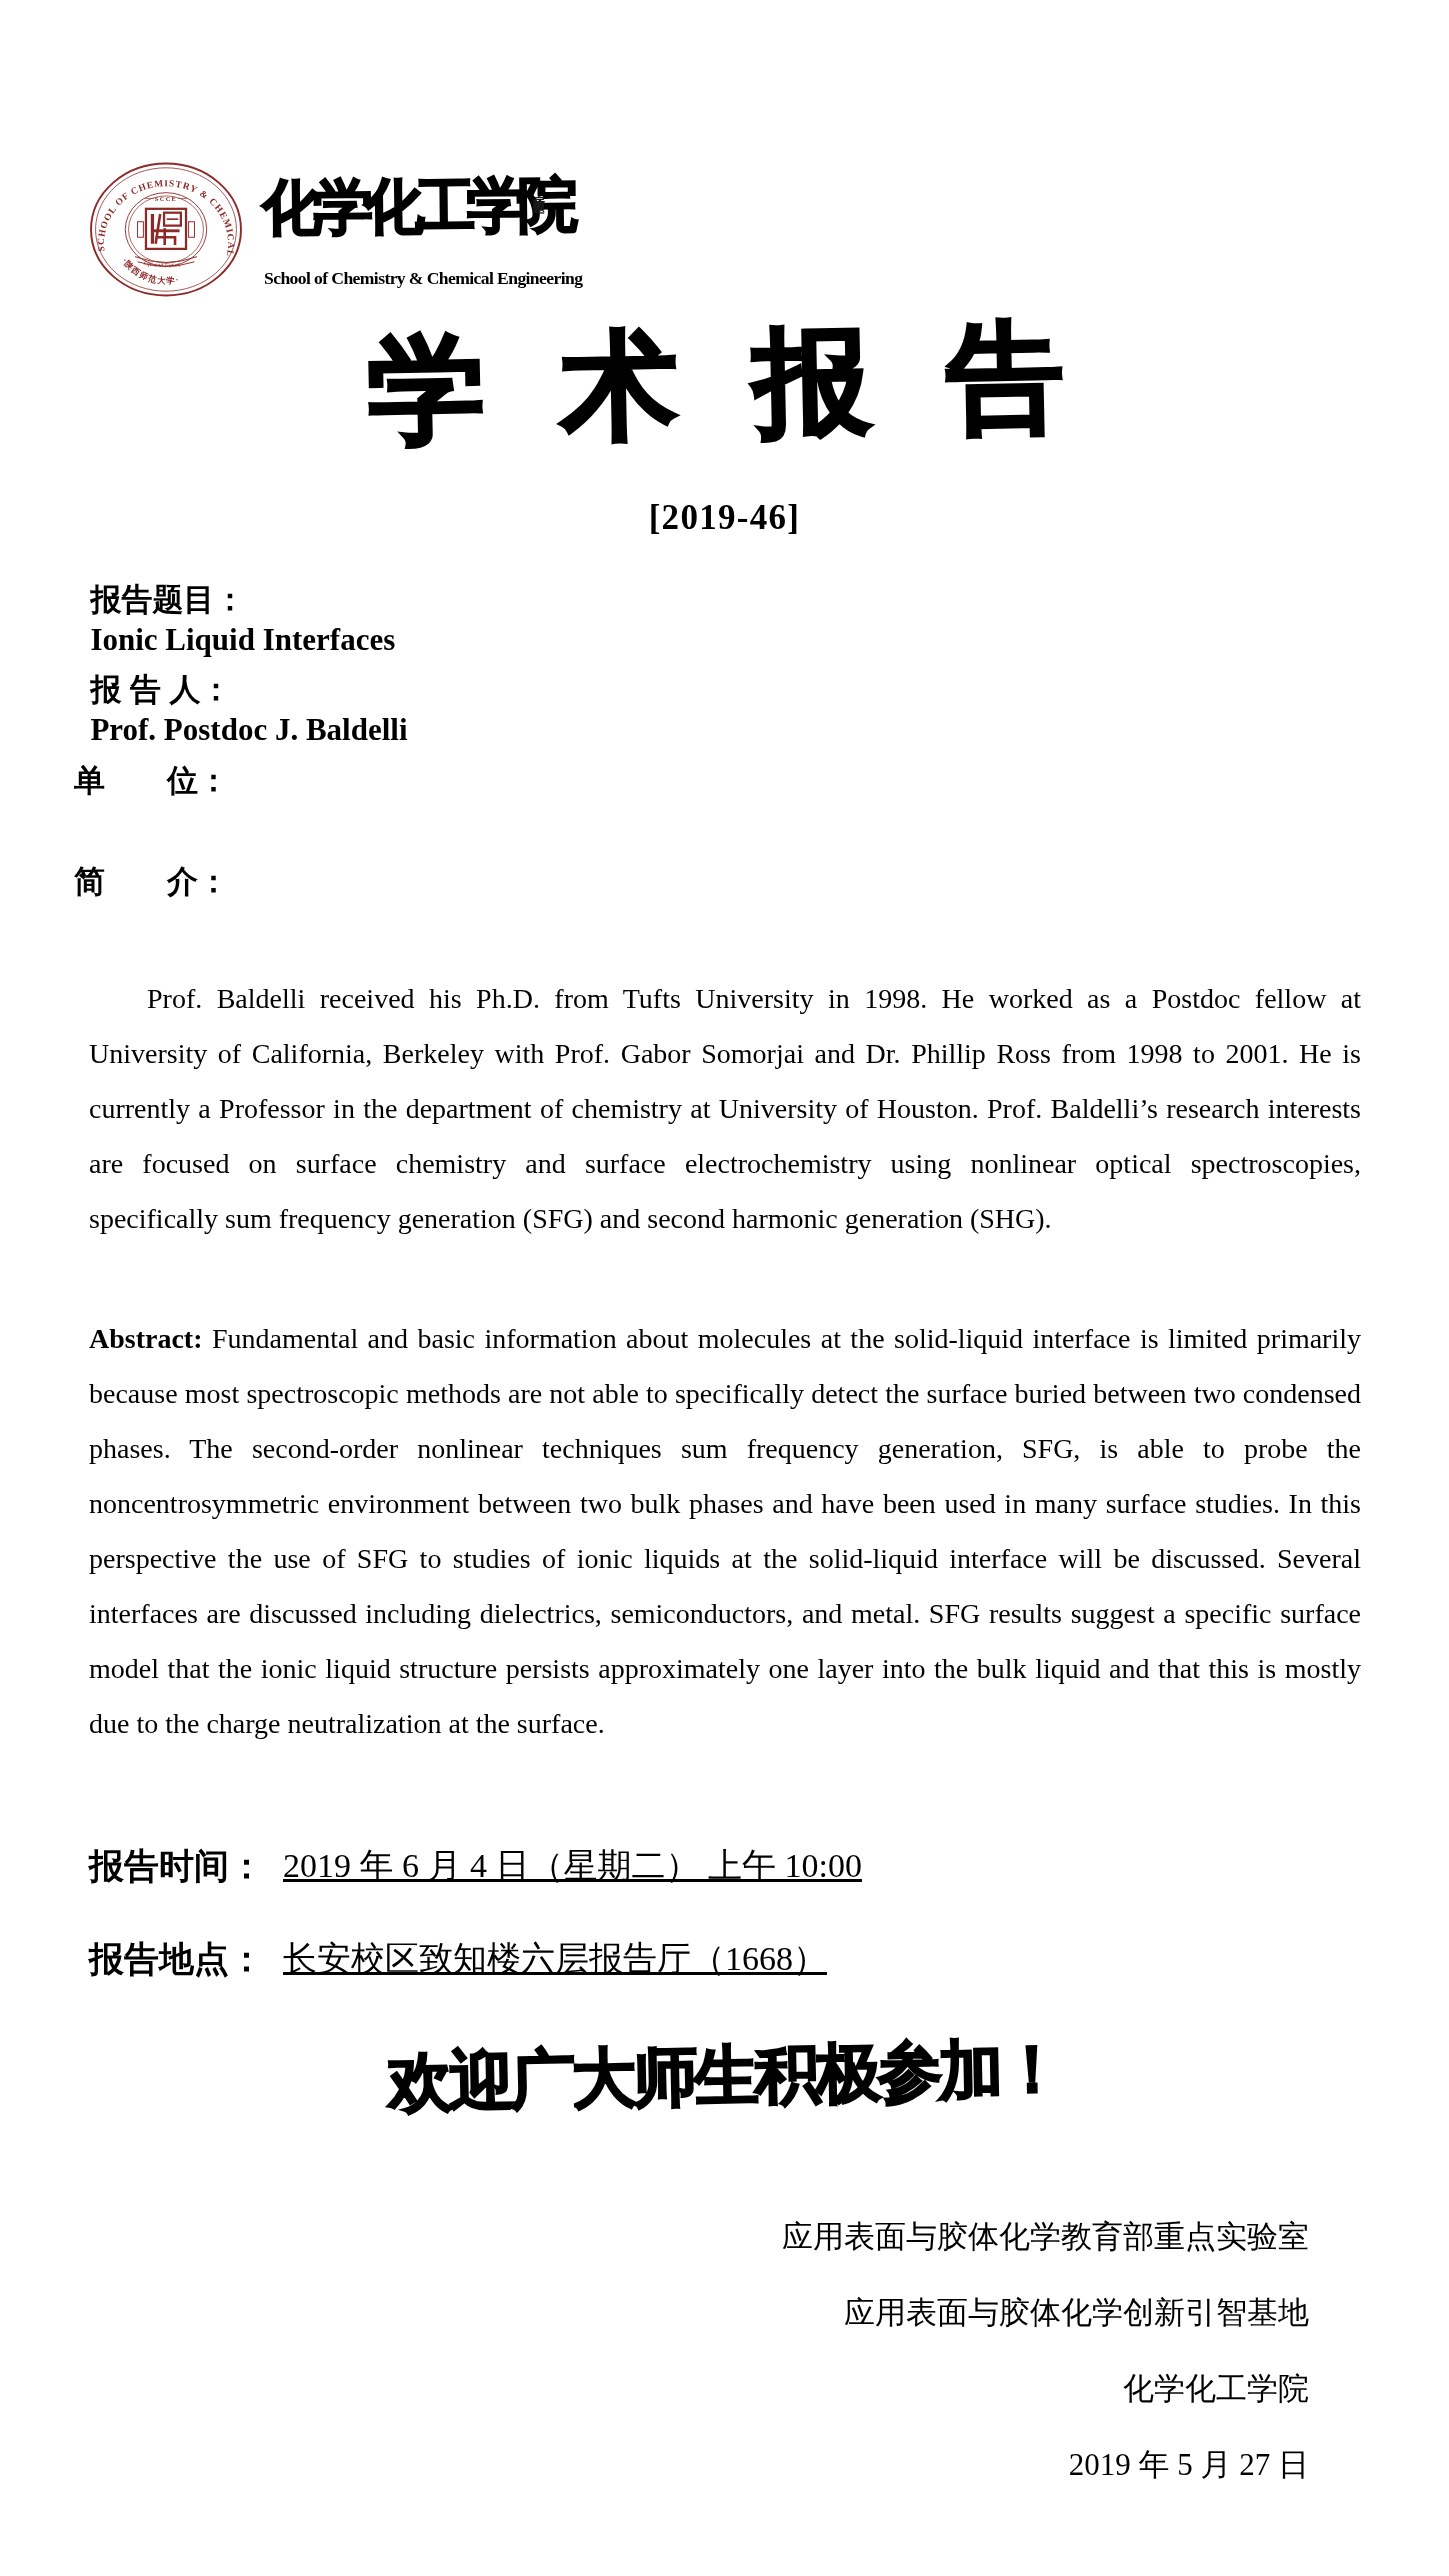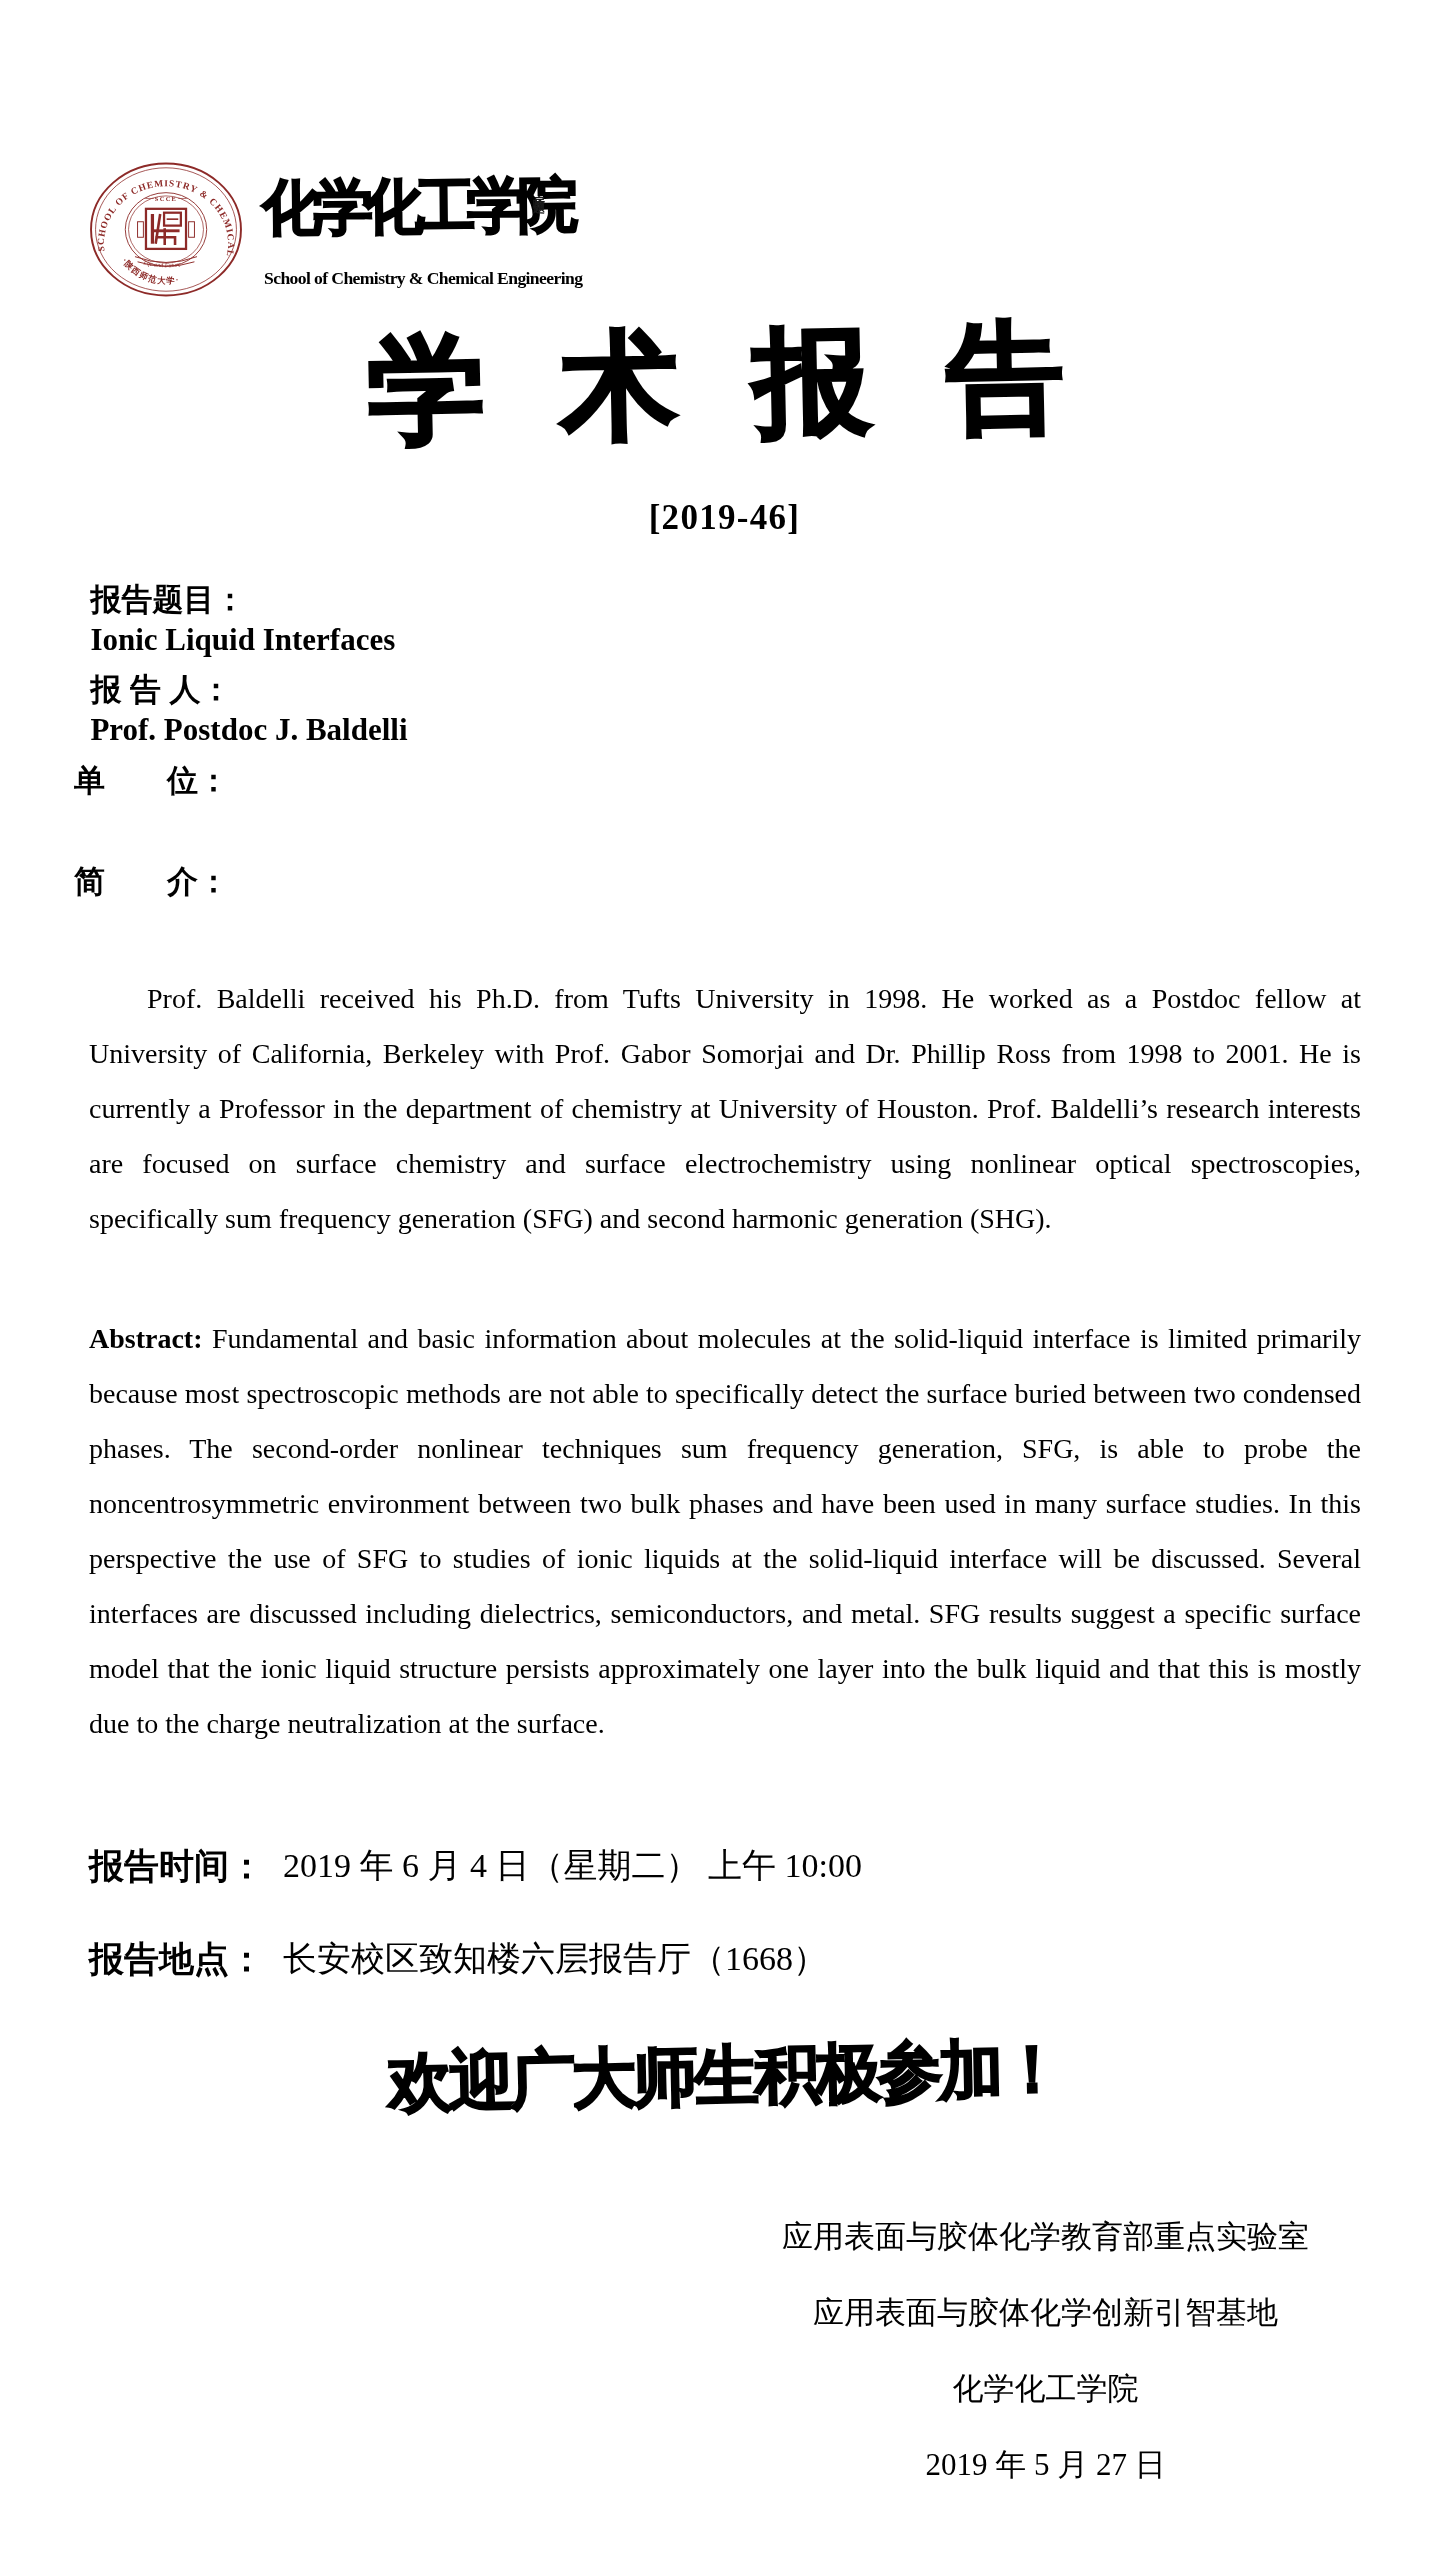--- a/index.html
+++ b/index.html
@@ -81,40 +81,40 @@
   .abstract-lead{font-weight:bold;font-family:"Liberation Serif", serif;}
 
   
   .sched-row{position:absolute;left:89px;display:flex;align-items:flex-end;white-space:nowrap;}
   .s-label{
     font-family:"Liberation Sans", sans-serif;
     font-weight:bold;font-size:35px;line-height:1.3;white-space:pre;
   }
   .s-value{
     font-family:"Liberation Serif", serif;
-    font-size:34px;line-height:1.3;margin-left:19px;
+    font-size:34px;line-height:1.3;margin-left:19px;text-decoration:underline;
   }
   .row-time{top:1843px;}
   .row-venue{top:1936px;}
 
   
   .welcome{
     position:absolute;left:0;top:2033px;width:100%;
     text-align:center;
     font-family:"DejaVu Serif", serif;
     font-weight:900;font-size:65px;line-height:1.3;
     letter-spacing:-3.8px;white-space:pre;
     -webkit-text-stroke:1.9px #000;
     transform:rotate(-1.2deg);
   }
 
   
   .footer{
     position:absolute;right:140px;top:2199px;
-    text-align:center;
+    text-align:right;
     font-family:"Liberation Serif", serif;
     font-size:31px;line-height:76px;white-space:nowrap;
   }
 </style>
 </head>
 <body>
 
 <div class="page">
 
   <svg class="seal-svg" viewBox="0 0 240 212">

